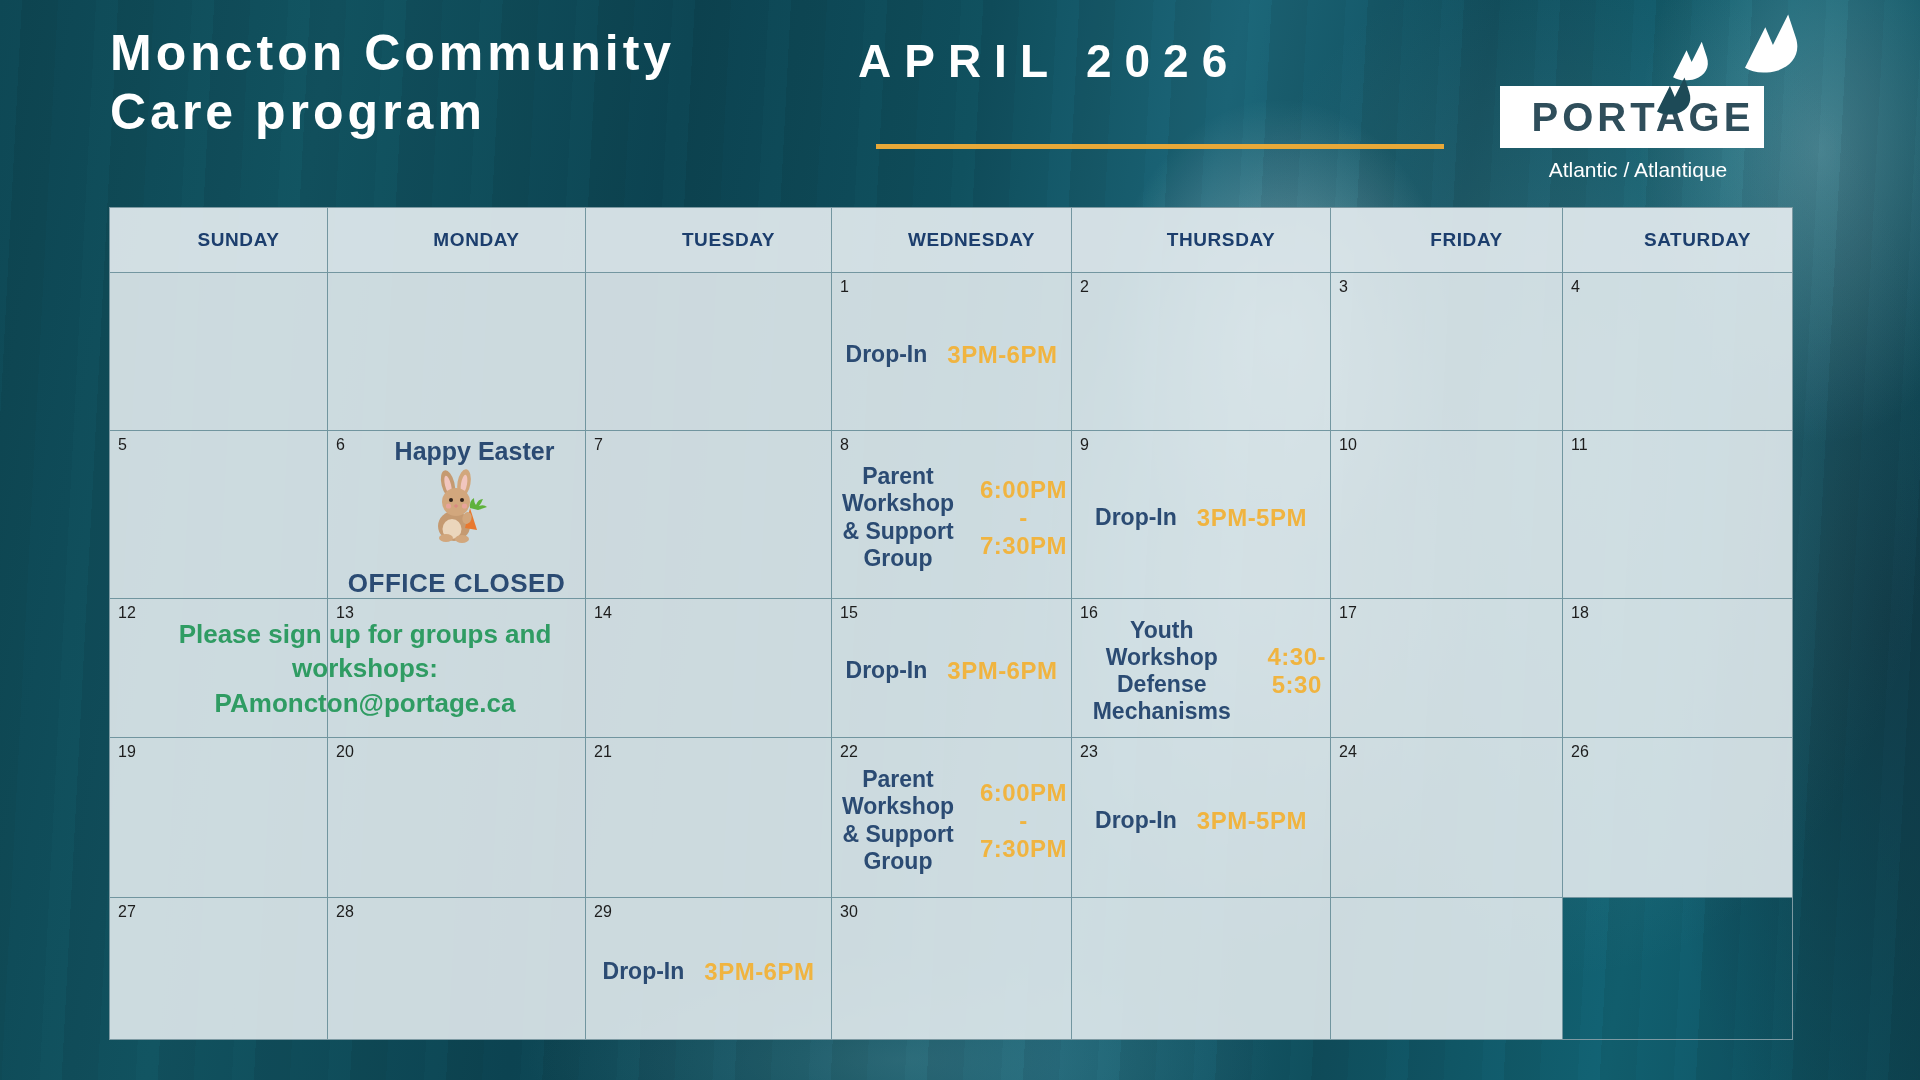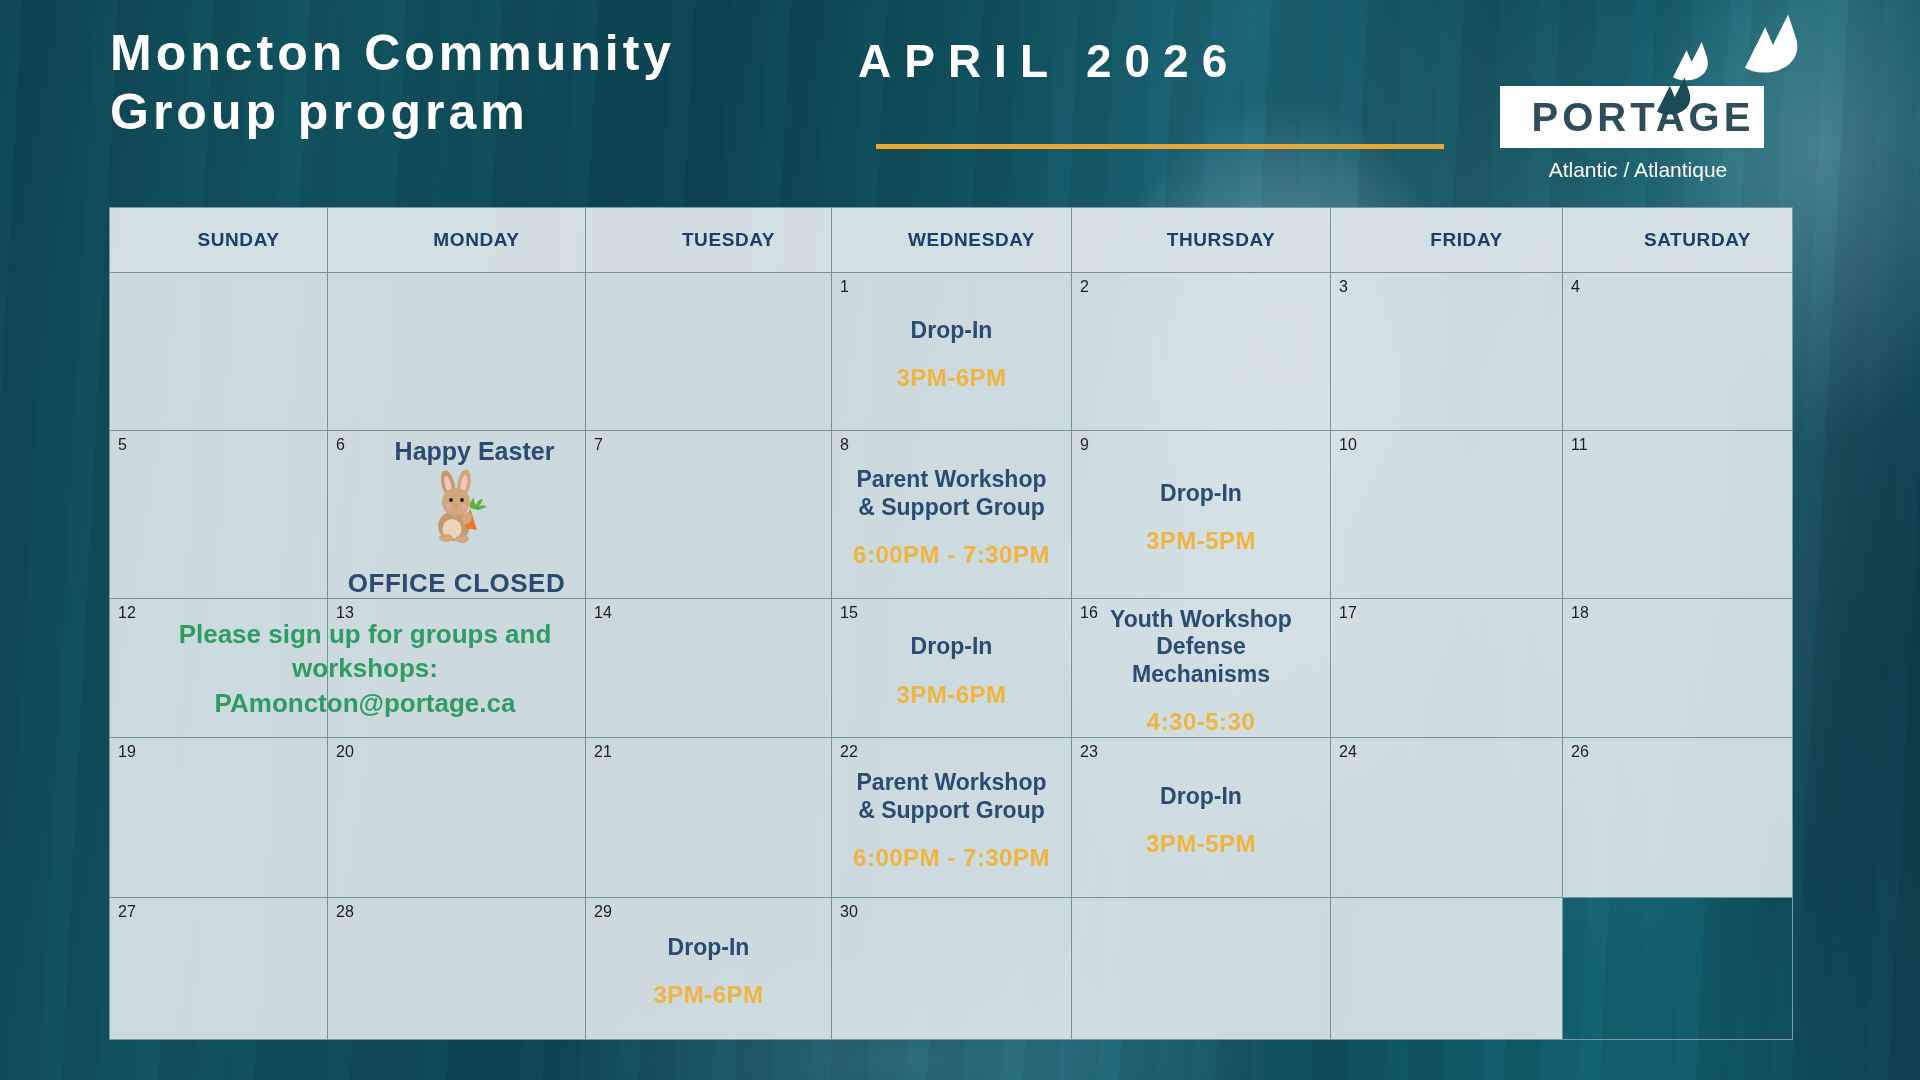--- a/index.html
+++ b/index.html
@@ -52,21 +52,21 @@
   .grid > div { border-right:1px solid rgba(83,126,137,0.75); border-bottom:1px solid rgba(83,126,137,0.75); }
   .grid > div:nth-child(7n) { border-right:none; }
   .grid > div:nth-child(n+36) { border-bottom:none; }
 
   .wd-cell { background:rgba(221,231,235,0.95); display:flex; align-items:center; justify-content:center;
              color:#1C3E6D; font-weight:700; font-size:19px; letter-spacing:0.6px;padding-left:40px; }
   .cell { position:relative; background:rgba(225,234,237,0.90);
           display:flex; flex-direction:column; align-items:center; justify-content:center; }
   .day-num { position:absolute; top:5px; left:8px; font-size:16px; color:#1d1d1d; }
 
-  .event { display:flex; flex-direction:column; align-items:center; gap:20px; padding:6px 4px 0; }
+  .event { display:flex; flex-direction:row; align-items:center; gap:20px; padding:6px 4px 0; }
   .event-title { color:#2B4B73; font-weight:700; font-size:23px; line-height:1.18;
                  text-align:center; max-width:210px; }
   .event-time { color:#F0B440; font-weight:700; font-size:24px; letter-spacing:0.5px; text-align:center; }
 
   .cell.easter { justify-content:flex-start; padding-top:4px; }
   .easter-title { color:#2B4B73; font-weight:700; font-size:25px; margin-top:2px;margin-left:36px; }
   .easter-note { color:#2B4B73; font-weight:700; font-size:26px; letter-spacing:0.5px;margin-top:20px; }
   .bunny-wrap { line-height:0; margin:2px 0 4px; }
 
   .signup-note { position:absolute; left:18px; top:409px; width:474px; z-index:5; text-align:center;
@@ -74,21 +74,21 @@
   .signup-note .email { display:block; }
 </style>
 </head>
 <body>
 
 <div class="page">
   <div class="bg"></div>
 
   <div class="title">
     <div>Moncton Community</div>
-    <div>Group program</div>
+    <div>Care program</div>
   </div>
 
   <div class="month">APRIL 2026</div>
   <div class="month-underline"></div>
 
   <svg class="bird bird-small" viewBox="0 0 64 52">
     <path d="M6 44 L22 12 L28 26 L40 2 L46 20 C50 32 44 42 32 46 C22 49 12 48 6 44 Z" fill="#ffffff"></path>
   </svg>
   <svg class="bird bird-big" viewBox="0 0 64 52">
     <path d="M6 44 L22 12 L28 26 L40 2 L46 20 C50 32 44 42 32 46 C22 49 12 48 6 44 Z" fill="#ffffff"></path>

